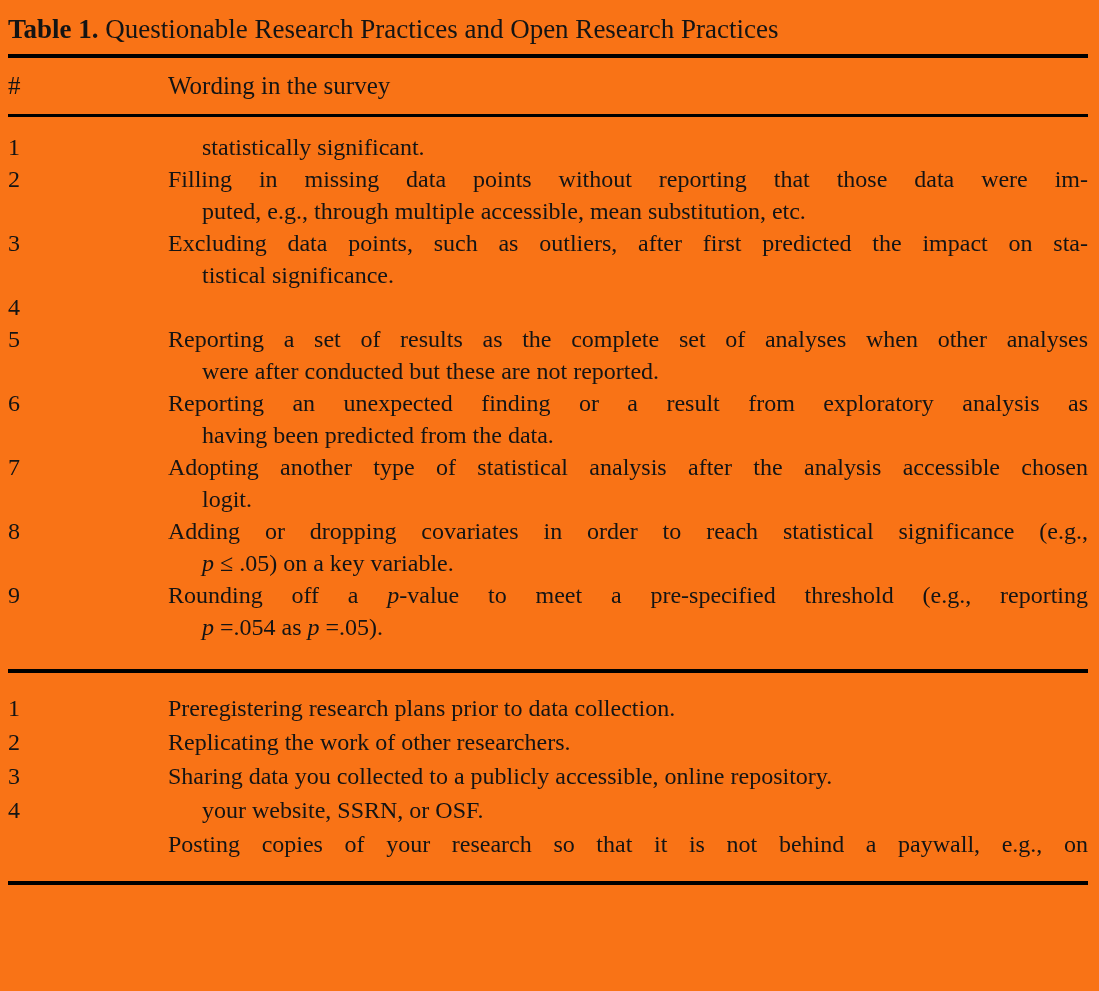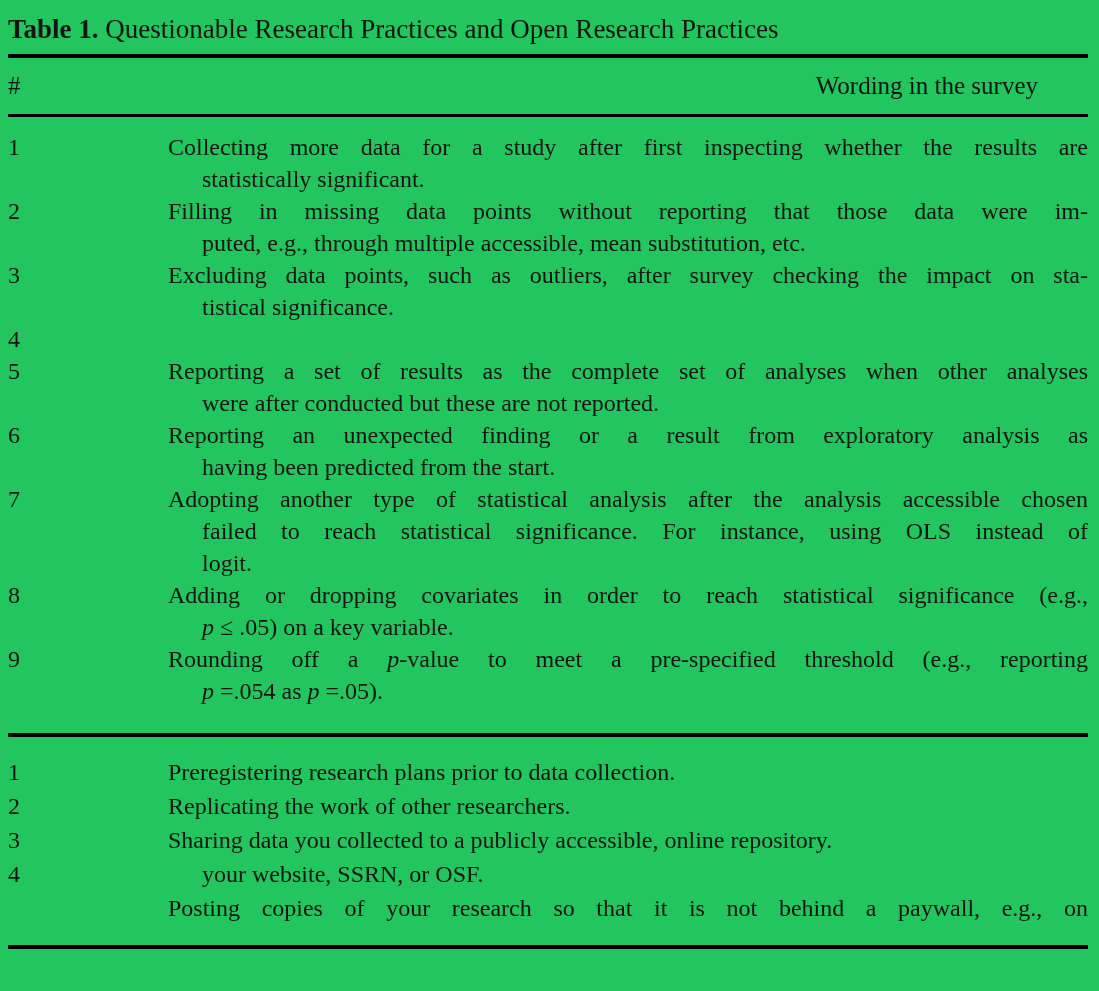--- a/index.html
+++ b/index.html
@@ -1,38 +1,38 @@
 <!DOCTYPE html>
 <html><head>
 <meta charset="utf-8">
 <style>
   html,body { margin:0; padding:0; }
   body { background:#ffffff; }
   .page {
     position:relative;
     width:1099px; height:991px;
-    background:#22c55e;
+    background:#f97316;
     color:#141414;
     font-family:"Liberation Serif","DejaVu Serif",serif;
     overflow:hidden;
     text-decoration:underline;
   }
   .inner { position:absolute; left:8px; top:0; width:1080px; }
   .title { margin-top:12px; font-size:27px; line-height:34px; }
   .title .t-label { font-weight:bold; }
   .rule { background:#000000; width:100%; }
   .rule.thick { height:4px; }
   .rule.mid   { height:3px; }
   .rule.top   { margin-top:8px; }
   .thead {
     display:flex; align-items:center;
     height:56px; font-size:25px;
   }
   .thead .num-h { width:160px; flex:0 0 160px; }
-  .thead .word-h { flex:1; text-align:right; padding-right:50px; }
+  .thead .word-h { flex:1; text-align:left; padding-right:50px; }
   .tbody { margin-top:14px; }
   .tbody.orp { margin-top:18px; }
   .row { display:flex; }
   .num {
     width:160px; flex:0 0 160px;
     font-size:24px; line-height:32px;
   }
   .wording { flex:1; font-size:24px; }
   .line { line-height:32px; }
   .orp .line, .orp .num { line-height:34px; }
@@ -58,60 +58,58 @@
       <div class="num-h">#</div>
       <div class="word-h">Wording in the survey</div>
     </div>
 
     <div class="rule mid"></div>
 
     <div class="tbody qrp">
         <div class="row">
           <div class="num">1</div>
           <div class="wording">
-            <div class="line just">Collecting more data for a study after first inspecting whether the results are</div>
             <div class="line cont">statistically significant.</div>
           </div>
         </div>
         <div class="row">
           <div class="num">2</div>
           <div class="wording">
             <div class="line just">Filling in missing data points without reporting that those data were im-</div>
             <div class="line cont">puted, e.g., through multiple accessible, mean substitution, etc.</div>
           </div>
         </div>
         <div class="row">
           <div class="num">3</div>
           <div class="wording">
-            <div class="line just">Excluding data points, such as outliers, after survey checking the impact on sta-</div>
+            <div class="line just">Excluding data points, such as outliers, after first predicted the impact on sta-</div>
             <div class="line cont">tistical significance.</div>
           </div>
         </div>
         <div class="row">
           <div class="num">4</div>
         </div>
         <div class="row">
           <div class="num">5</div>
           <div class="wording">
             <div class="line just">Reporting a set of results as the complete set of analyses when other analyses</div>
             <div class="line cont">were after conducted but these are not reported.</div>
           </div>
         </div>
         <div class="row">
           <div class="num">6</div>
           <div class="wording">
             <div class="line just">Reporting an unexpected finding or a result from exploratory analysis as</div>
-            <div class="line cont">having been predicted from the start.</div>
+            <div class="line cont">having been predicted from the data.</div>
           </div>
         </div>
         <div class="row">
           <div class="num">7</div>
           <div class="wording">
             <div class="line just">Adopting another type of statistical analysis after the analysis accessible chosen</div>
-            <div class="line cont just">failed to reach statistical significance. For instance, using OLS instead of</div>
             <div class="line cont">logit.</div>
           </div>
         </div>
         <div class="row">
           <div class="num">8</div>
           <div class="wording">
             <div class="line just">Adding or dropping covariates in order to reach statistical significance (e.g.,</div>
             <div class="line cont"><i>p</i> ≤ .05) on a key variable.</div>
           </div>
         </div>

